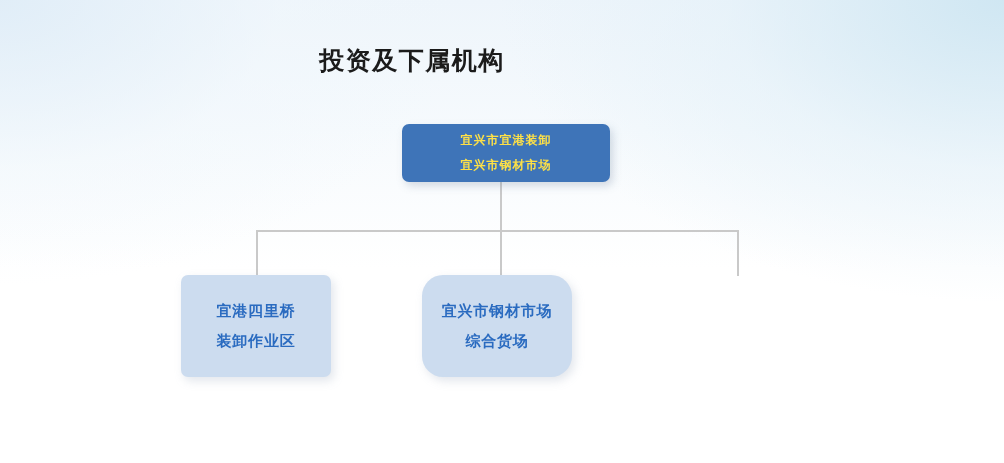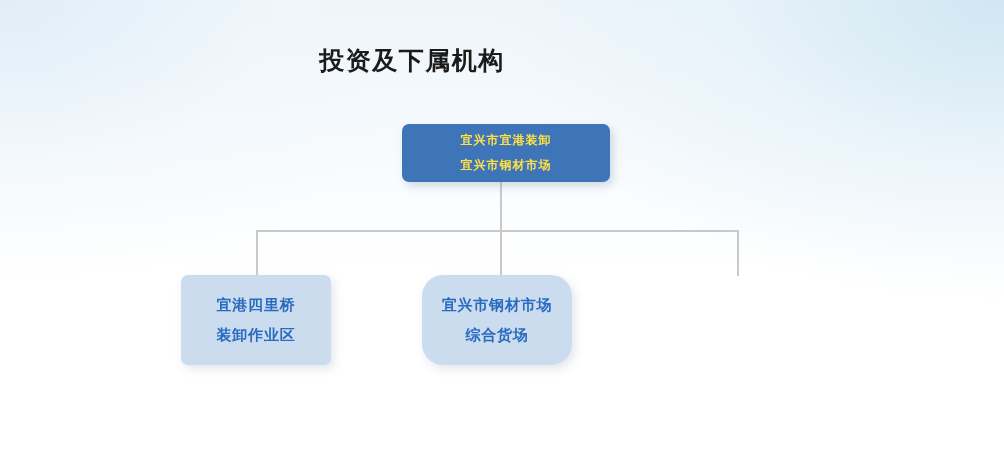--- a/index.html
+++ b/index.html
@@ -86,21 +86,21 @@
   .node-root .node-line {
     color: #fde047;
     font-size: 12px;
     font-weight: bold;
     letter-spacing: 1px;
     line-height: 25px;
   }
 
   .node-child {
     width: 150px;
-    height: 90px;
+    height: 102px;
     background: #ccdcef;
     box-shadow: 3px 4px 10px rgba(150,165,185,0.28);
     text-align: right;
   }
   .node-child .node-line {
     color: #2a6bc0;
     font-size: 15px;
     font-weight: bold;
     letter-spacing: 0.8px;
     line-height: 30px;

